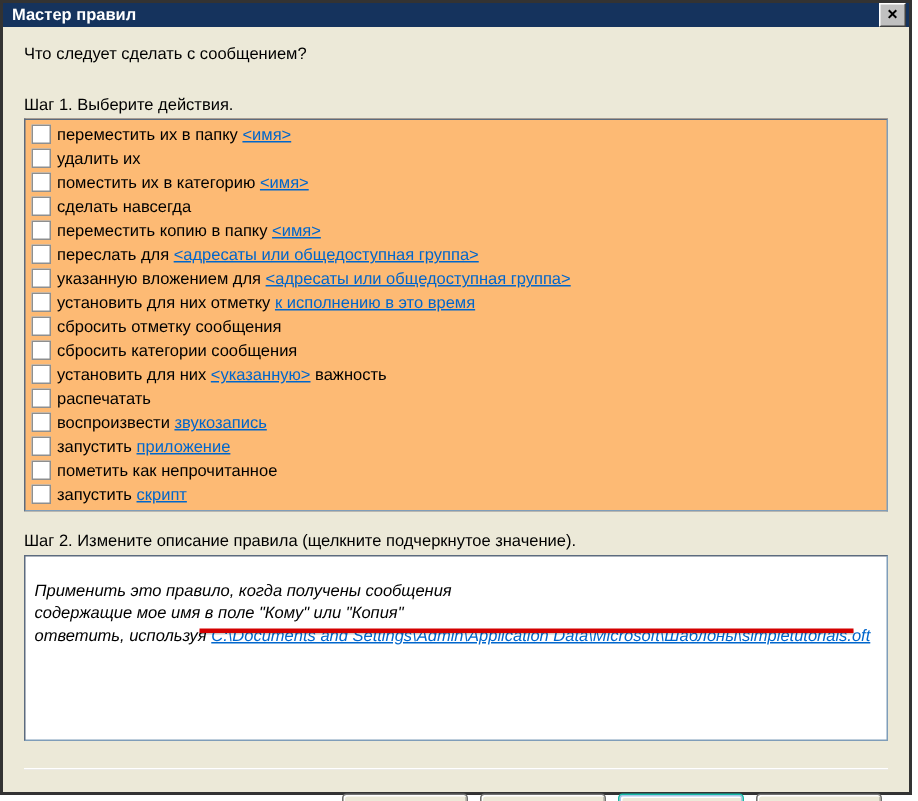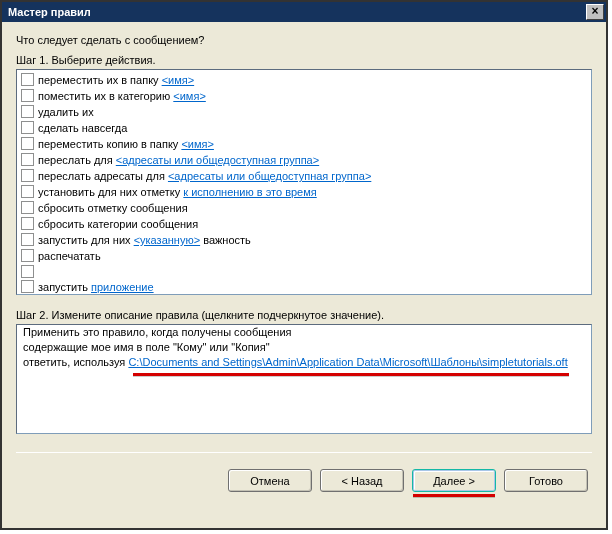--- a/index.html
+++ b/index.html
@@ -45,28 +45,28 @@
     text-align: center;
     color: #000;
     cursor: pointer;
   }
   .content {
     padding: 10px 14px 8px 14px;
     flex: 1;
     display: flex;
     flex-direction: column;
   }
-  .q { margin: 2px 0 6px 0; }
+  .q { margin: 2px 0 20px 0; }
   .step-label { margin: 2px 0 3px 0; }
   .list-box {
-    background: #ffffff;
+    background: #fdba74;
     border: 1px solid #7f9db9;
     border-top-color: #5c6b7e;
     border-left-color: #5c6b7e;
-    height: 226px;
+    height: 262px;
     overflow: auto;
     padding: 2px 2px;
   }
   .row {
     display: flex;
     align-items: flex-start;
     padding: 1px 2px;
     line-height: 14px;
     cursor: pointer;
   }
@@ -95,24 +95,25 @@
   .lnk {
     color: #0066cc;
     text-decoration: underline;
     cursor: pointer;
   }
   .desc-box {
     background: #fff;
     border: 1px solid #7f9db9;
     border-top-color: #5c6b7e;
     border-left-color: #5c6b7e;
-    height: 110px;
-    padding: 0 6px;
+    height: 124px;
+    padding: 16px 6px;
     line-height: 15px;
     position: relative;
+    font-style: italic;
   }
   .redline {
     position: absolute;
     height: 3px;
     background: #d40000;
     box-shadow: 0 1px 0 rgba(0,0,0,0.2);
   }
   .buttons {
     display: flex;
     justify-content: flex-end;
@@ -165,71 +166,73 @@
     <div class="q">Что следует сделать с сообщением?</div>
     <div class="step-label">Шаг 1. Выберите действия.</div>
 
     <div class="list-box" id="actions-list">
         <div class="row">
           <span class="cb"></span>
           <span class="txt"><span>переместить их в папку </span><span class="lnk">&lt;имя&gt;</span></span>
         </div>
         <div class="row">
           <span class="cb"></span>
+          <span class="txt"><span>удалить их</span></span>
+        </div>
+        <div class="row">
+          <span class="cb"></span>
           <span class="txt"><span>поместить их в категорию </span><span class="lnk">&lt;имя&gt;</span></span>
         </div>
         <div class="row">
           <span class="cb"></span>
-          <span class="txt"><span>удалить их</span></span>
-        </div>
-        <div class="row">
-          <span class="cb"></span>
           <span class="txt"><span>сделать навсегда</span></span>
         </div>
         <div class="row">
           <span class="cb"></span>
           <span class="txt"><span>переместить копию в папку </span><span class="lnk">&lt;имя&gt;</span></span>
         </div>
         <div class="row">
           <span class="cb"></span>
           <span class="txt"><span>переслать для </span><span class="lnk">&lt;адресаты или общедоступная группа&gt;</span></span>
         </div>
         <div class="row">
           <span class="cb"></span>
-          <span class="txt"><span>переслать адресаты для </span><span class="lnk">&lt;адресаты или общедоступная группа&gt;</span></span>
+          <span class="txt"><span>указанную вложением для </span><span class="lnk">&lt;адресаты или общедоступная группа&gt;</span></span>
         </div>
         <div class="row">
           <span class="cb"></span>
           <span class="txt"><span>установить для них отметку </span><span class="lnk">к исполнению в это время</span></span>
         </div>
         <div class="row">
           <span class="cb"></span>
           <span class="txt"><span>сбросить отметку сообщения</span></span>
         </div>
         <div class="row">
           <span class="cb"></span>
           <span class="txt"><span>сбросить категории сообщения</span></span>
         </div>
         <div class="row">
           <span class="cb"></span>
-          <span class="txt"><span>запустить для них </span><span class="lnk">&lt;указанную&gt;</span><span> важность</span></span>
+          <span class="txt"><span>установить для них </span><span class="lnk">&lt;указанную&gt;</span><span> важность</span></span>
         </div>
         <div class="row">
           <span class="cb"></span>
           <span class="txt"><span>распечатать</span></span>
         </div>
         <div class="row">
           <span class="cb"></span>
+          <span class="txt"><span>воспроизвести </span><span class="lnk">звукозапись</span></span>
         </div>
         <div class="row">
           <span class="cb"></span>
           <span class="txt"><span>запустить </span><span class="lnk">приложение</span></span>
         </div>
         <div class="row">
           <span class="cb"></span>
+          <span class="txt"><span>пометить как непрочитанное</span></span>
         </div>
         <div class="row">
           <span class="cb"></span>
           <span class="txt"><span>запустить </span><span class="lnk">скрипт</span></span>
         </div>
       </div>
 
     <div style="height:12px"></div>
 
     <div class="step-label">Шаг 2. Измените описание правила (щелкните подчеркнутое значение).</div>

